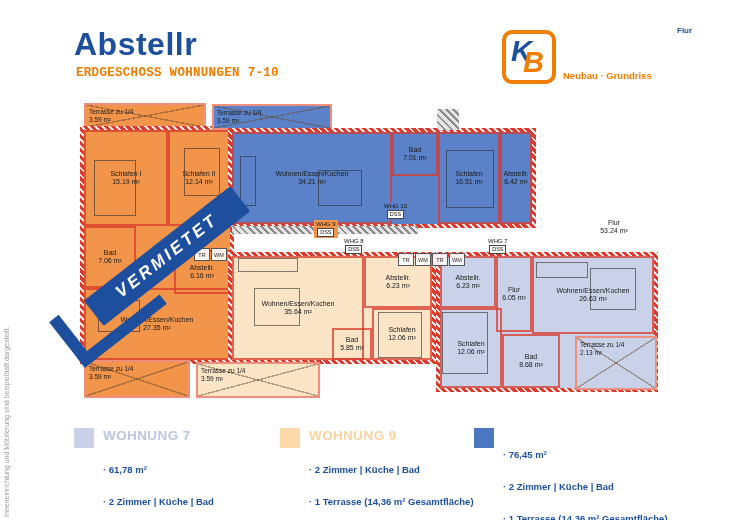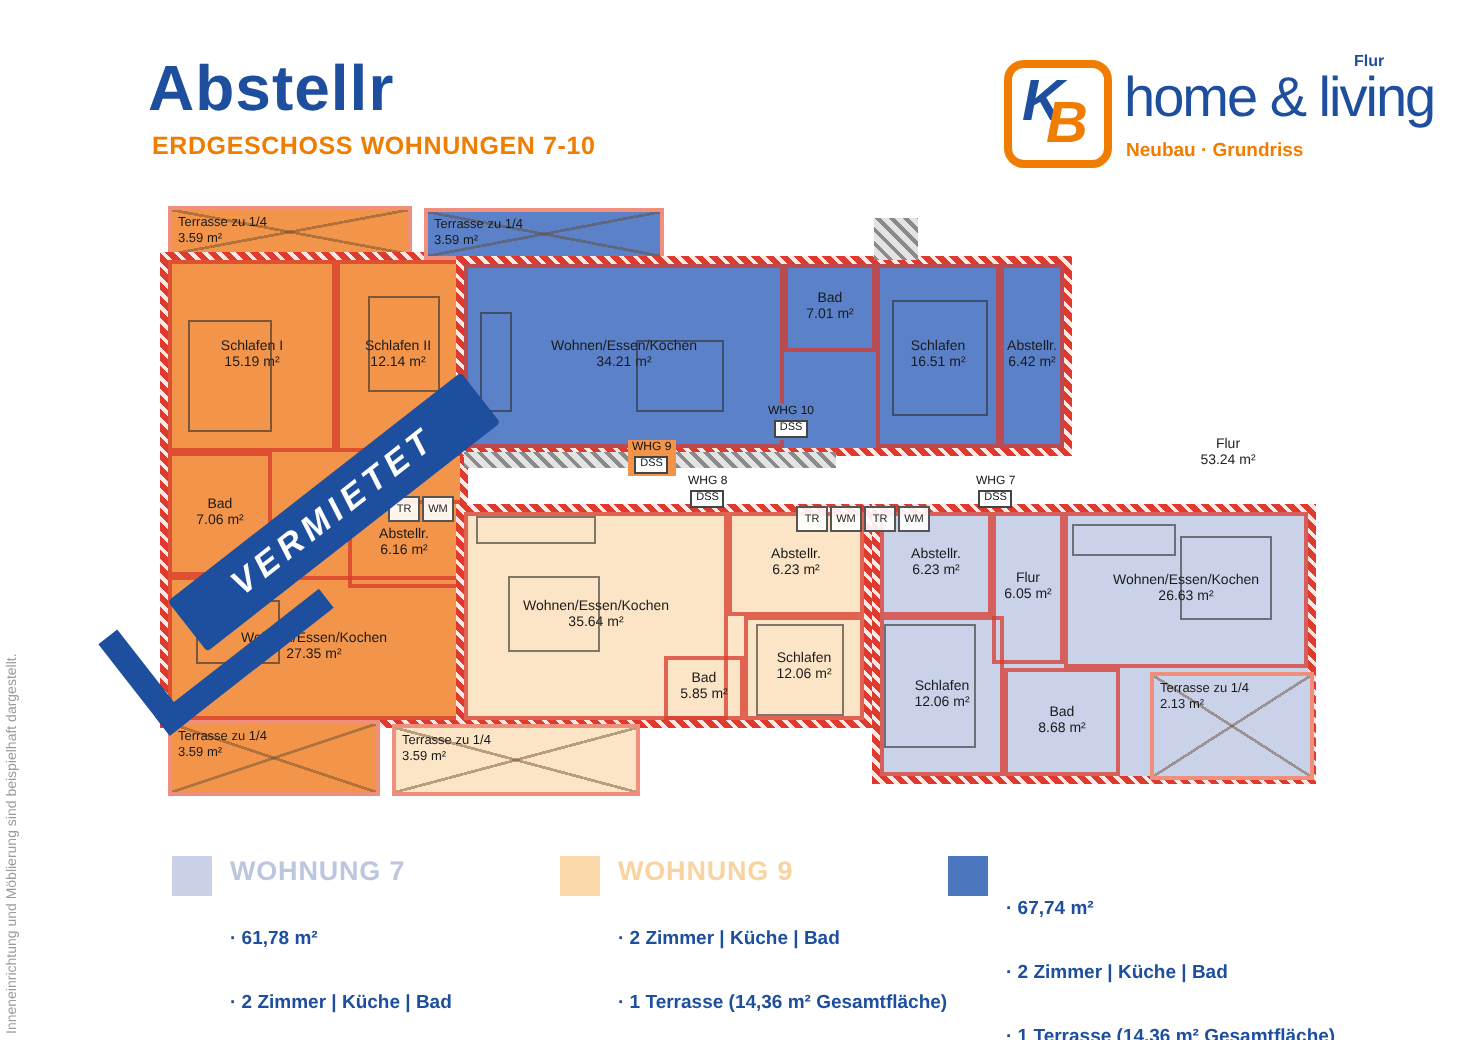--- a/index.html
+++ b/index.html
@@ -1,20 +1,20 @@
 <!DOCTYPE html>
 <html style="--brand_blue: #1d4f9e; --brand_orange: #f07c00; --wall_red: #de3a2e; --banner_blue: #1d4f9e; --note_gray: #9b9b9b; --w9_fill: #f2954a; --w10_fill: #5b82c8; --w8_fill: #fce4c6; --w7_fill: #c9d2e8; --legend_w7_swatch: #c9d0e8; --legend_w8_swatch: #fbd9ab; --legend_w10_swatch: #4a77bd; --legend_w7_title: #bcc6de; --legend_w8_title: #f9d3a0;"><head>
 <meta charset="utf-8">
 <style>
   html,body{margin:0;padding:0;background:#fff;}
   .canvas{position:relative;width:736px;height:520px;background:#fff;overflow:hidden;
           font-family:"Liberation Sans",sans-serif;}
   
   .title{position:absolute;left:74px;top:26px;font-size:32px;font-weight:bold;color:var(--brand_blue);letter-spacing:.5px;}
-  .subtitle{position:absolute;left:76px;top:66px;font-size:12.5px;font-weight:bold;color:var(--brand_orange);letter-spacing:.3px;}
+  .subtitle{position:absolute;left:76px;top:66px;font-size:12.5px;font-weight:bold;color:var(--brand_orange);letter-spacing:.3px;font-family:Liberation Mono, monospace;}
   
   .logo-box{position:absolute;left:502px;top:30px;width:46px;height:46px;border:4px solid var(--brand_orange);border-radius:10px;background:#fff;}
   .logo-k{position:absolute;left:5px;top:1px;font-size:29px;font-weight:bold;font-style:italic;color:var(--brand_blue);}
   .logo-b{position:absolute;left:17px;top:12px;font-size:29px;font-weight:bold;font-style:italic;color:var(--brand_orange);}
   .logo-name{position:absolute;left:562px;top:33px;font-size:28px;color:var(--brand_blue);letter-spacing:-1px;}
   .logo-gmbh{position:absolute;left:677px;top:26px;font-size:8px;font-weight:bold;color:var(--brand_blue);}
   .logo-tagline{position:absolute;left:563px;top:70px;font-size:9.5px;font-weight:bold;color:var(--brand_orange);}
   
   .side-note{position:absolute;left:3px;top:283px;height:234px;writing-mode:vertical-rl;transform:rotate(180deg);
              font-size:7px;color:var(--note_gray);}
@@ -58,21 +58,20 @@
 
 <div class="canvas">
 
   <div class="title">Abstellr</div>
   <div class="subtitle">ERDGESCHOSS WOHNUNGEN 7-10</div>
 
   <div class="logo-box">
     <span class="logo-k">K</span>
     <span class="logo-b">B</span>
   </div>
-  <div class="logo-name">home &amp; living</div>
   <div class="logo-gmbh">Flur</div>
   <div class="logo-tagline">Neubau · Grundriss</div>
 
   <div class="side-note">Inneneinrichtung und Möblierung sind beispielhaft dargestellt.</div>
 
   <div>
 
     <div class="terr f9" style="left:84px;top:103px;width:122px;height:26px;">
       <div class="rlbl">
           <div>Terrasse zu 1/4</div>
@@ -271,38 +270,38 @@
     <div class="furn" style="left:254px;top:288px;width:44px;height:36px;"></div>
     <div class="furn" style="left:238px;top:258px;width:58px;height:12px;"></div>
     <div class="furn" style="left:590px;top:268px;width:44px;height:40px;"></div>
     <div class="furn" style="left:536px;top:262px;width:50px;height:14px;"></div>
     <div class="furn" style="left:98px;top:300px;width:40px;height:30px;"></div>
 
     <div class="banner-tail"></div>
     <div class="banner">VERMIETET</div>
   </div>
 
-  <div class="leg-item" style="left:86px;">
+  <div class="leg-item" style="left:74px;">
     <div class="leg-swatch ls7"></div>
     <div>
       <div class="leg-title lt7">WOHNUNG 7</div>
       <div class="leg-line">· 61,78 m²</div>
       <div class="leg-line">· 2 Zimmer | Küche | Bad</div>
     </div>
   </div>
   <div class="leg-item" style="left:280px;">
     <div class="leg-swatch ls8"></div>
     <div>
       <div class="leg-title lt8">WOHNUNG 9</div>
       <div class="leg-line">· 2 Zimmer | Küche | Bad</div>
       <div class="leg-line">· 1 Terrasse (14,36 m² Gesamtfläche)</div>
     </div>
   </div>
   <div class="leg-item" style="left:474px;">
     <div class="leg-swatch ls10"></div>
     <div>
-      <div class="leg-line">· 67,74 m²</div>
+      <div class="leg-line">· 76,45 m²</div>
       <div class="leg-line">· 2 Zimmer | Küche | Bad</div>
       <div class="leg-line">· 1 Terrasse (14,36 m² Gesamtfläche)</div>
     </div>
   </div>
 
 </div>
 
 </body></html>

